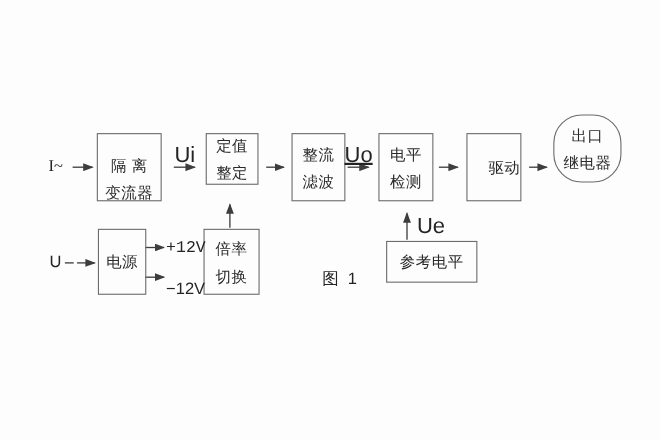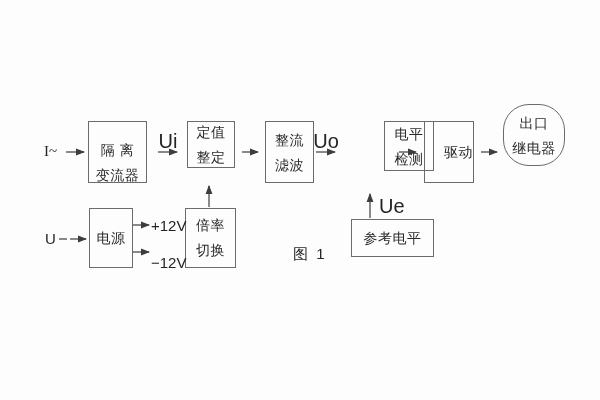--- a/index.html
+++ b/index.html
@@ -18,37 +18,37 @@
   .box {
     position:absolute; box-sizing:border-box;
     border:1px solid #6b6b6b;
     display:flex; flex-direction:column; align-items:center; justify-content:center;
     gap:11px; font-size:14px; line-height:1; letter-spacing:0.5px;
     background:transparent; white-space:nowrap;
   }
   .b-iso   { left:88px;  top:121px; width:59px; height:62px;justify-content:flex-end; }
   .b-set   { left:187px; top:121px; width:48px; height:47px; }
   .b-rect  { left:265px; top:121px; width:49px; height:62px; }
-  .b-level { left:344px; top:121px; width:50px; height:50px;margin-left:40px; }
+  .b-level { left:344px; top:121px; width:50px; height:62px; }
   .b-drive { left:424px; top:121px; width:50px; height:62px;align-items:flex-end; }
   .b-relay { left:503px; top:104px; width:62px; height:62px;border-radius:26px; }
   .b-power { left:89px;  top:208px; width:44px; height:60px;align-items:center; }
-  .b-ratio { left:185px; top:208px; width:51px; height:60px;font-family:Liberation Mono, monospace; }
+  .b-ratio { left:185px; top:208px; width:51px; height:60px; }
   .b-ref   { left:351px; top:219px; width:83px; height:38px; }
 
   .lbl {
     position:absolute; font-size:20px; line-height:1; white-space:nowrap;
     color:#242424;
   }
   .lbl-i   { left:44px;  top:144px; font-family:"Liberation Serif", serif; font-size:15px; }
   .lbl-ui  { left:168px; top:131px; transform:translateX(-50%); }
-  .lbl-uo  { left:326px; top:131px; transform:translateX(-50%); }
+  .lbl-uo  { left:326px; top:131px; transform:translateX(-50%);text-decoration:underline; }
   .lbl-ue  { left:379px; top:196px; }
   .lbl-u   { left:45px;  top:231px; font-size:15px; }
-  .lbl-p12 { left:151px; top:218px; font-size:15px; }
+  .lbl-p12 { left:151px; top:218px; font-size:15px;font-family:Liberation Mono, monospace; }
   .lbl-m12 { left:151px; top:255px; font-size:15px; }
   .caption { left:293px; top:246px; font-size:15px; letter-spacing:2px; }
 </style>
 </head>
 <body>
 
 <div id="stage">
 
   <svg id="arrow-layer" viewBox="0 0 600 400" xmlns="http://www.w3.org/2000/svg">
     <defs>

